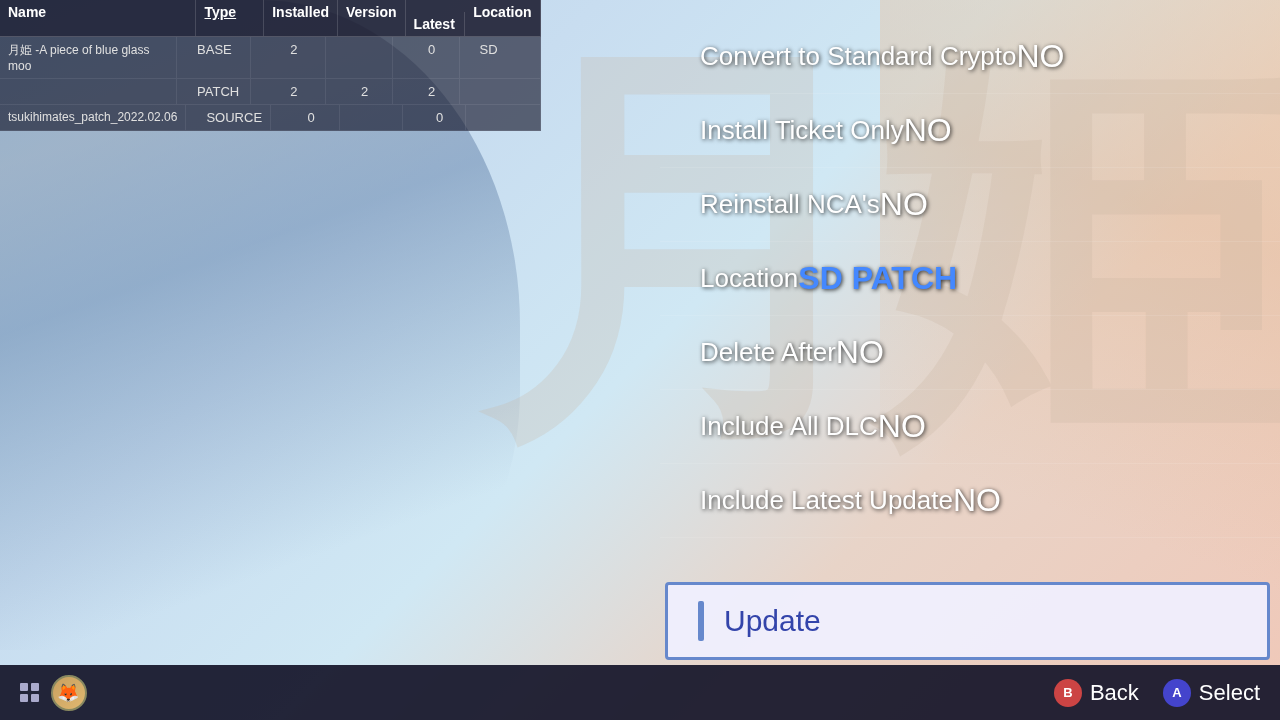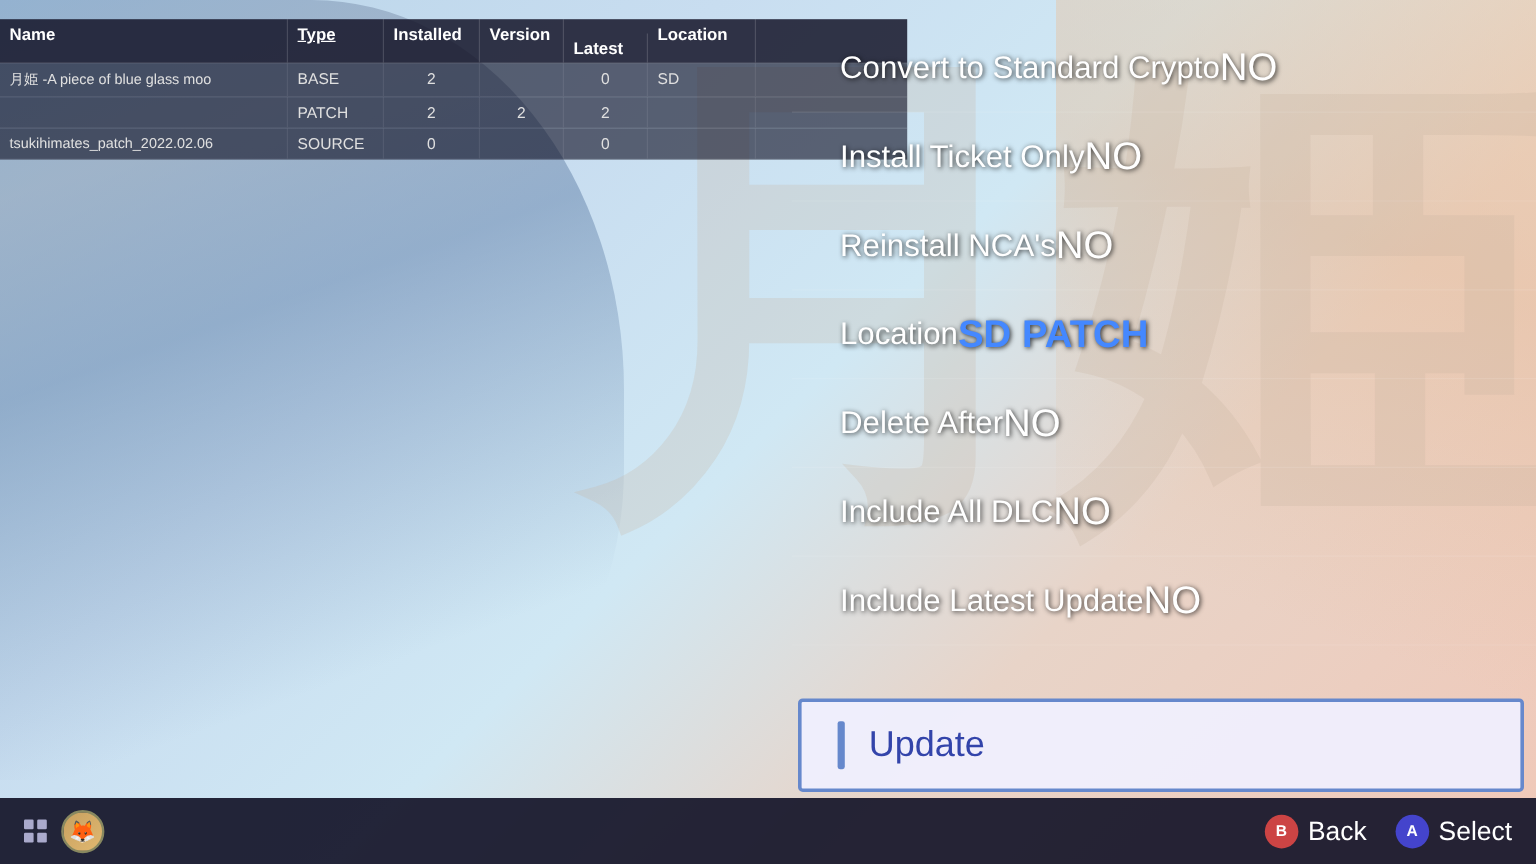--- a/index.html
+++ b/index.html
@@ -55,23 +55,23 @@
       width: 400px;
       height: 700px;
       background: linear-gradient(200deg, #f0c8a0 0%, #e8b890 30%, transparent 70%);
       opacity: 0.4;
       z-index: 1;
     }
 
     
     .table-area {
       position: absolute;
-      top: 16px;
+      top: 0;
       left: 0;
-      width: 756px;
+      width: 541px;
       z-index: 10;
     }
 
     .table-header {
       display: flex;
       background: rgba(20, 20, 40, 0.85);
       border-bottom: 1px solid rgba(255,255,255,0.2);
     }
 
     .th {
@@ -86,20 +86,21 @@
     .th-type { width: 80px; text-decoration: underline; }
     .th-installed { width: 80px; }
     .th-version { width: 70px; }
     .th-latest { width: 70px; margin-top: 12px; }
     .th-location { width: 90px; }
 
     .table-row {
       display: flex;
       background: rgba(10, 10, 30, 0.6);
       border-bottom: 1px solid rgba(255,255,255,0.08);
+      gap: 12px;
     }
 
     .td {
       color: #e0e0e0;
       font-size: 13px;
       padding: 5px 8px;
       border-right: 1px solid rgba(255,255,255,0.08);
     }
 
     .td-name { width: 240px; font-size: 12px; }

